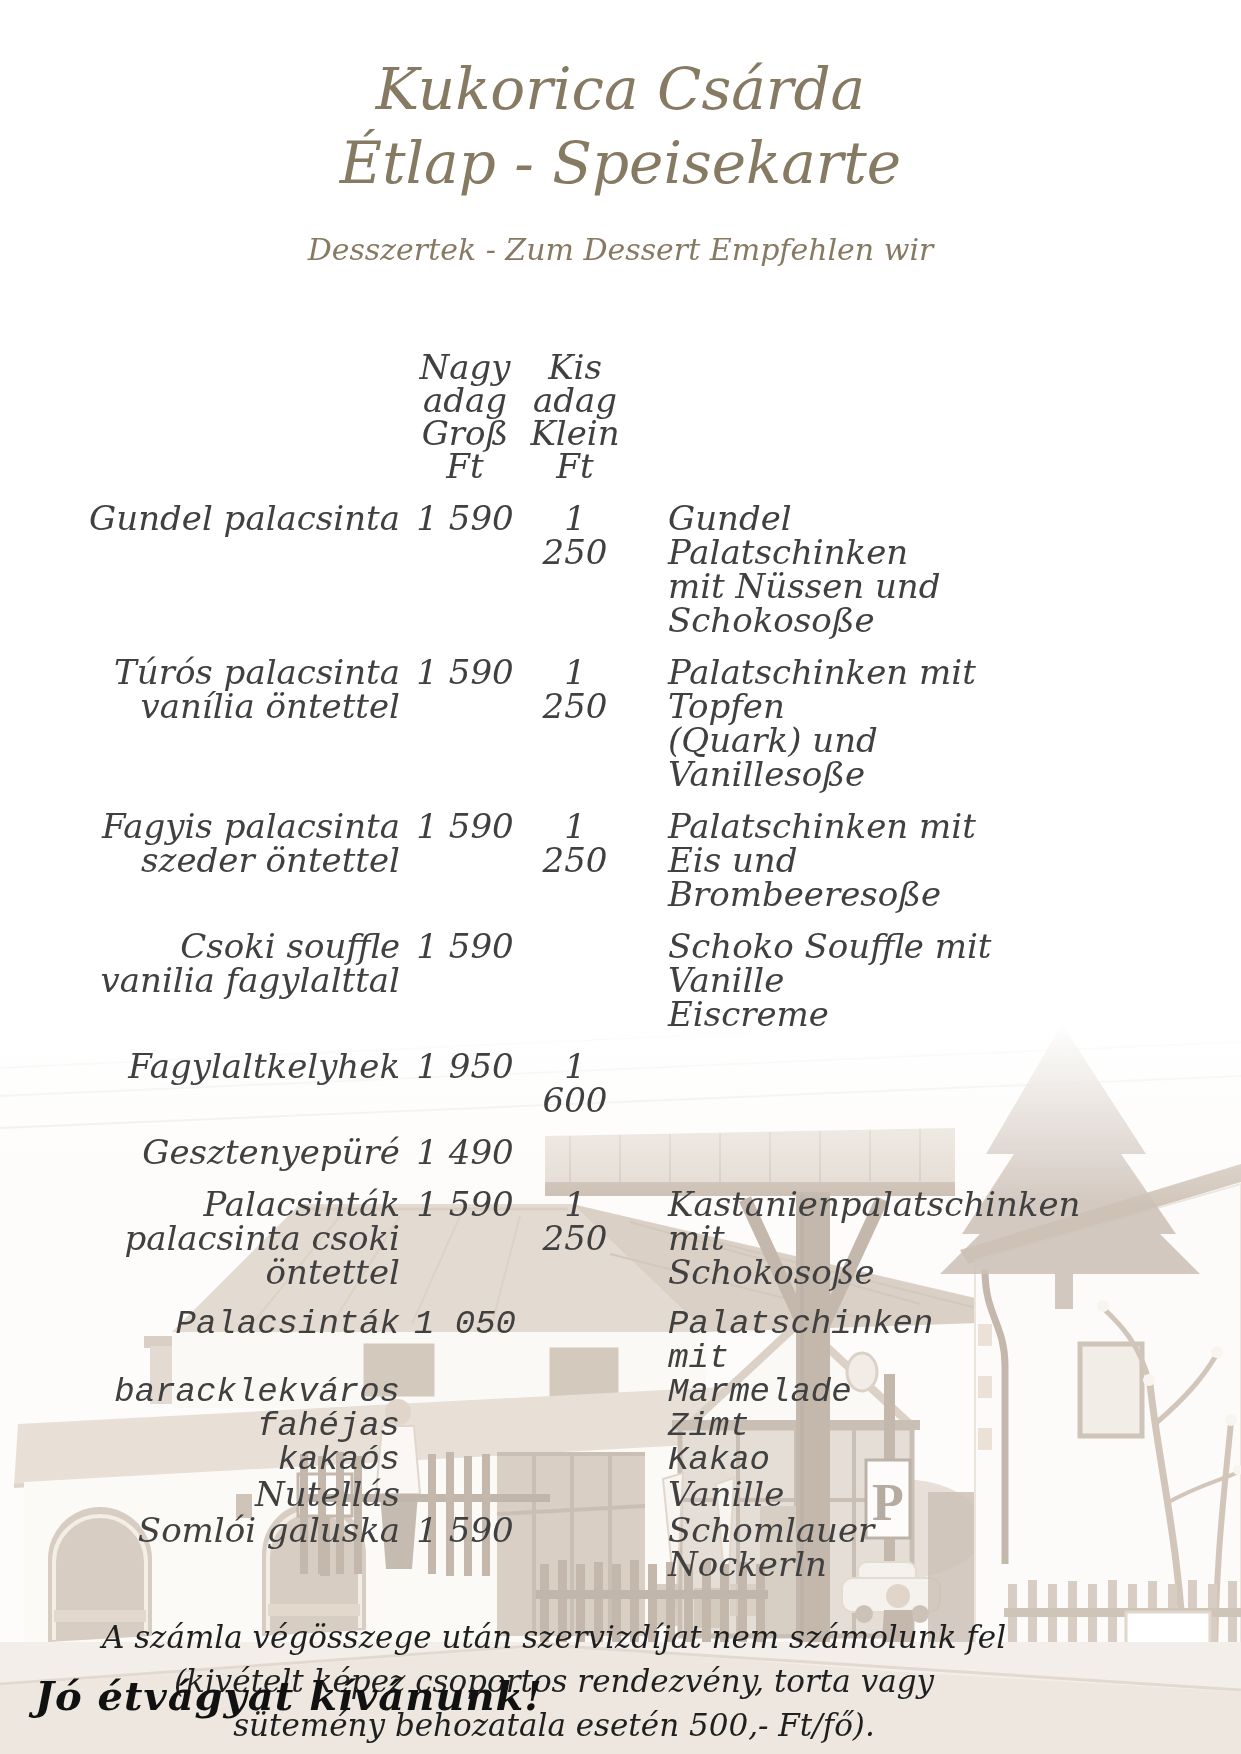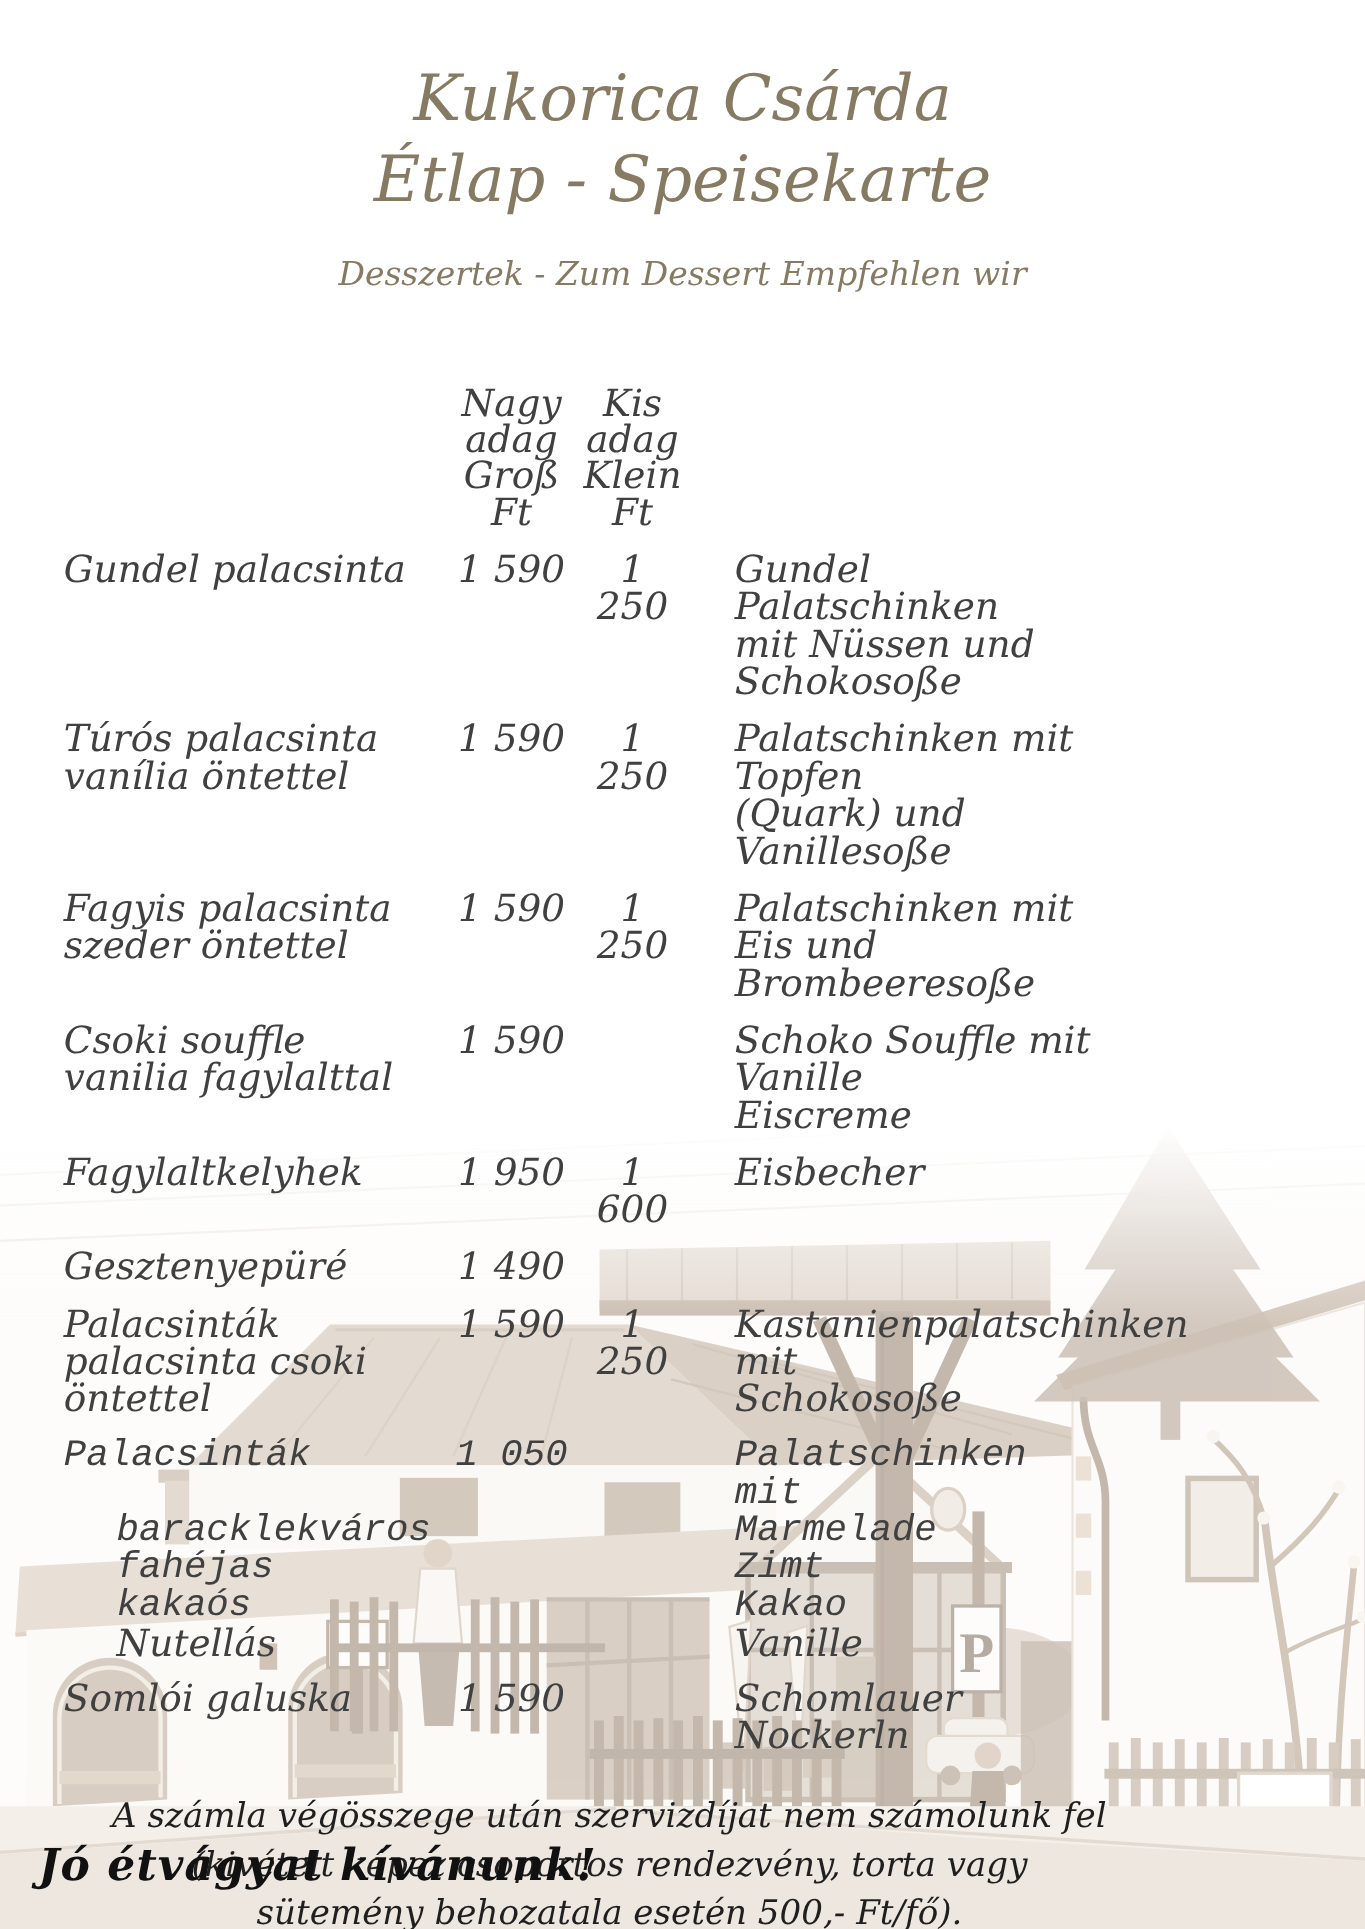--- a/index.html
+++ b/index.html
@@ -12,22 +12,22 @@
   .title-line{
     text-align:center;color:#877a63;font-style:italic;font-size:58px;line-height:1.28;
   }
   .title-block{padding-top:52px;}
   .subtitle{
     text-align:center;color:#877a63;font-style:italic;font-size:30px;margin-top:32px;
   }
   .menu{margin-top:84px;font-style:italic;color:#404040;font-size:34px;}
   .mrow{display:grid;grid-template-columns:400px 130px 90px 1fr;align-items:start;margin-bottom:18px;}
   .mrow.tight{margin-bottom:0;font-family:Liberation Mono, monospace;}
-  .mrow.mb14{margin-bottom:16px;}
-  .c-name{padding-left:58px;line-height:34px;}
+  .mrow.mb14{margin-bottom:2px;}
+  .c-name{padding-left:58px;line-height:34px;text-align:right;}
   .c-name.sub{padding-left:106px;}
   .c-price{text-align:center;line-height:34px;}
   .c-de{padding-left:48px;line-height:34px;white-space:pre-line;max-width:340px;}
   .hdr .c-price{line-height:33px;}
   .service-note{
     margin-top:34px;width:1108px;text-align:center;font-style:italic;color:#1f1f1f;
     font-size:31px;line-height:44px;white-space:pre-line;
   }
   .greet{
     position:absolute;top:1672px;font-style:italic;font-weight:bold;color:#111111;
@@ -286,21 +286,20 @@
         <div class="c-price">1 590</div>
         <div class="c-price"></div>
         <div class="c-de">Schoko Souffle mit Vanille
 Eiscreme</div>
       </div>
 
       <div class="mrow">
         <div class="c-name">Fagylaltkelyhek</div>
         <div class="c-price">1 950</div>
         <div class="c-price">1 600</div>
-        <div class="c-de">Eisbecher</div>
       </div>
 
       <div class="mrow">
         <div class="c-name">Gesztenyepüré</div>
         <div class="c-price">1 490</div>
         <div class="c-price"></div>
       </div>
 
       <div class="mrow">
         <div class="c-name">Palacsinták palacsinta csoki öntettel</div>

